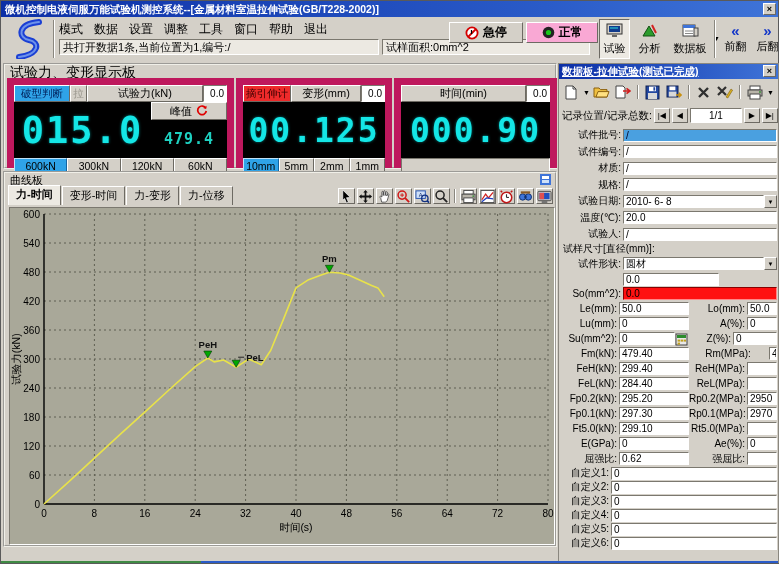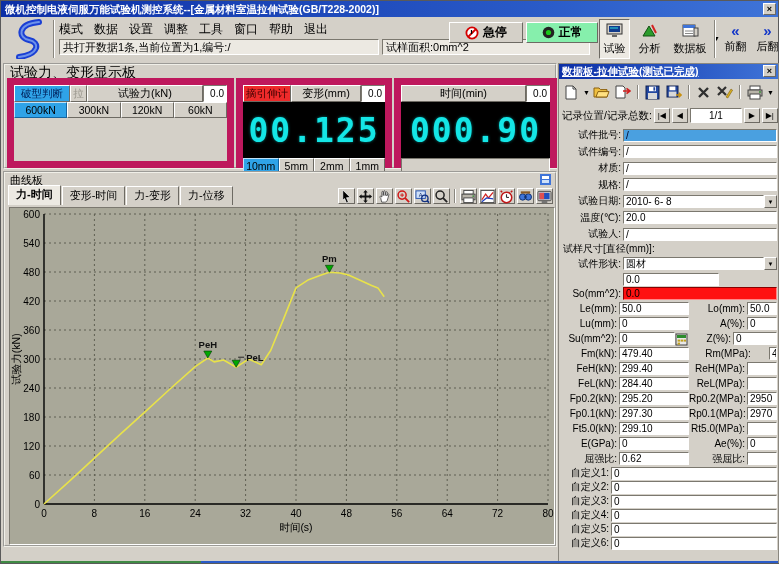--- a/index.html
+++ b/index.html
@@ -120,21 +120,21 @@
     <div class="statusfield" style="left:381px; top:22px; width:208px;">试样面积:0mm^2</div>
 
     <div class="bigbtn raised" style="left:448px; width:74px;">
       <svg width="14" height="14" viewBox="0 0 14 14">
         <circle cx="7" cy="7" r="5.6" fill="#fff" stroke="#d40000" stroke-width="1.8"></circle>
         <line x1="3" y1="11" x2="11" y2="3" stroke="#d40000" stroke-width="1.8"></line>
         <line x1="6.5" y1="4" x2="6.5" y2="8" stroke="#000" stroke-width="1.2"></line>
       </svg>
       <span>急停</span>
     </div>
-    <div class="bigbtn raised" style="left:525px; width:72px; background:#86efac;">
+    <div class="bigbtn raised" style="left:525px; width:72px; background:#f9a8d4;">
       <svg width="13" height="13" viewBox="0 0 13 13">
         <circle cx="6.5" cy="6.5" r="5.8" fill="#222"></circle>
         <circle cx="6.5" cy="6.5" r="2.6" fill="#19c819"></circle>
       </svg>
       <span>正常</span>
     </div>
 
     <div id="navtools">
         <div class="toolbtn pressed" style="left: 598px; width: 31px; position: absolute;">
           <div><svg width="17" height="15" viewBox="0 0 17 15">
@@ -177,20 +177,33 @@
 
   <div class="disp-panel">
     <div class="panel-cap">试验力、变形显示板</div>
 
     <div class="grp" style="left:2px; width:227px;">
       <div class="grp-head">
         <div class="modebtn" style="width:56px; background:#2fa3e8; color:#00205a;">破型判断</div>
         <div class="modebtn" style="width:17px; color:#9a978e;">拉</div>
         <div class="hd-label">试验力(kN)</div>
         <div class="aux">0.0</div>
+      </div>
+      <div class="grp-body">
+        <div class="lcd" style="flex:1; font-size:37px;">015.0</div>
+        <div class="peakcol">
+          <div class="peakbtn">
+            <span>峰值</span>
+            <svg width="12" height="12" viewBox="0 0 12 12">
+              <path d="M9.8 3.2 A4.3 4.3 0 1 0 10.3 6" fill="none" stroke="#e00000" stroke-width="1.7"></path>
+              <path d="M10.6 0.8 L10.2 4 L7.2 3.1 Z" fill="#e00000"></path>
+            </svg>
+          </div>
+          <div class="peakval">479.4</div>
+        </div>
       </div>
       <div class="grp-ranges" id="force-ranges">
           <div class="range-btn sel">600kN</div>
           <div class="range-btn">300kN</div>
           <div class="range-btn">120kN</div>
           <div class="range-btn">60kN</div>
         </div>
     </div>
 
     <div class="grp" style="left:231px; width:156px;">

